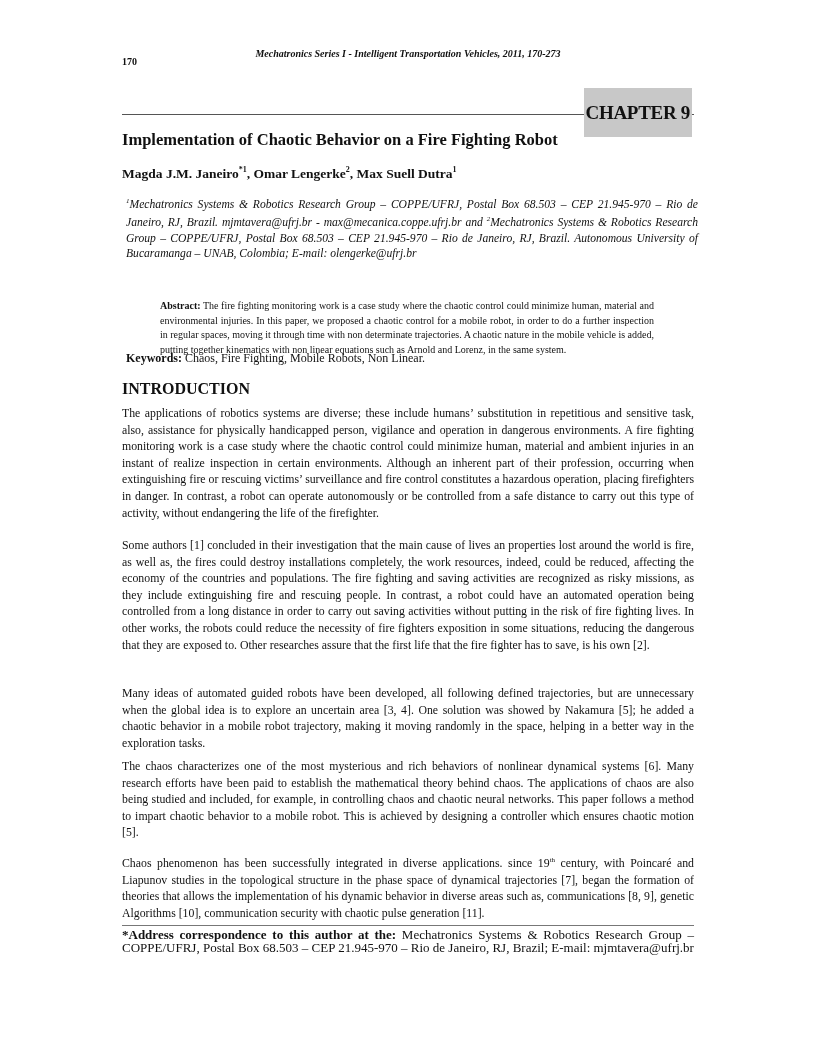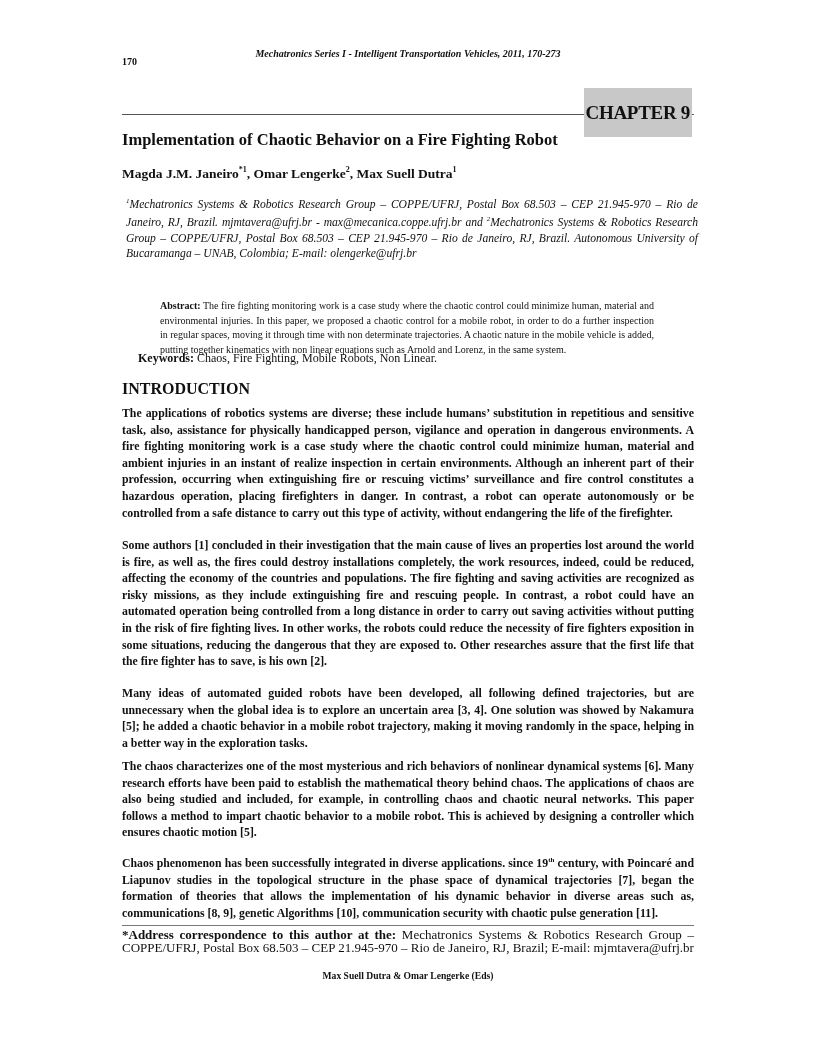--- a/index.html
+++ b/index.html
@@ -13,23 +13,23 @@
   .chapter-box { position: absolute; right: 2px; top: 0; background: #c8c8c8; font-weight: bold; font-size: 19px;
                  padding: 12px 2px; line-height: 25px; letter-spacing: -0.3px; }
   .title { position: absolute; top: 130px; left: 0; font-size: 16.5px; font-weight: bold; }
   .authors { position: absolute; top: 165px; left: 0; font-size: 13.5px; font-weight: bold; }
   .authors sup { font-size: 8px; }
   .affil { position: absolute; top: 194px; left: 4px; width: 572px; font-size: 11.6px; font-style: italic;
            text-align: justify; line-height: 15.4px; }
   .affil sup { font-size: 7px; }
   .abstract { position: absolute; top: 267px; left: 38px; width: 494px; font-size: 10px; line-height: 14.6px; text-align: justify; margin-top: 32px; }
   .abstract b { font-weight: bold; }
-  .keywords { position: absolute; top: 351px; left: 16px; font-size: 12px; }
+  .keywords { position: absolute; top: 351px; left: 4px; font-size: 12px; }
   .intro { position: absolute; top: 380px; left: 0; font-size: 16px; font-weight: bold; }
-  .para { position: absolute; left: 0; width: 572px; font-size: 11.8px; line-height: 16.6px; text-align: justify; font-weight: bold; }
+  .para { position: absolute; left: 0; width: 572px; font-size: 11.8px; line-height: 16.6px; text-align: justify; }
   .para sup { font-size: 7px; }
   .footnote-rule { position: absolute; top: 925px; left: 0; width: 572px; border-top: 1.2px solid #777; }
   .footnote { position: absolute; top: 929px; left: 0; width: 572px; font-size: 13px; line-height: 12.6px; text-align: justify; }
   .footer { position: absolute; top: 970px; left: 0; width: 572px; text-align: center; font-size: 9.6px; font-weight: bold; line-height: 12px; }
 </style>
 </head>
 <body>
 
 <div class="page">
 
@@ -61,15 +61,14 @@
   <p class="para" style="top:405px;margin:0;">The applications of robotics systems are diverse; these include humans’ substitution in repetitious and sensitive task, also, assistance for physically handicapped person, vigilance and operation in dangerous environments. A fire fighting monitoring work is a case study where the chaotic control could minimize human, material and ambient injuries in an instant of realize inspection in certain environments. Although an inherent part of their profession, occurring when extinguishing fire or rescuing victims’ surveillance and fire control constitutes a hazardous operation, placing firefighters in danger. In contrast, a robot can operate autonomously or be controlled from a safe distance to carry out this type of  activity, without endangering the life of the firefighter.</p>
   <p class="para" style="top:537px;margin:0;">Some authors [1] concluded in their investigation that the main cause of lives an properties lost around the world is fire, as well as, the fires could destroy installations completely, the work resources, indeed, could be reduced, affecting the economy of the countries and  populations. The fire fighting and saving activities are recognized as risky missions, as they include extinguishing fire and rescuing people. In contrast, a robot could have an automated operation being controlled from a long distance in order to carry out saving activities without putting in the risk of fire fighting lives. In other works, the robots could reduce the necessity of fire fighters exposition in some situations, reducing the dangerous that they are exposed to. Other researches assure that the first life that the fire fighter has to save, is  his own [2].</p>
   <p class="para" style="top:685px;margin:0;">Many ideas of automated guided robots have been developed, all following defined trajectories, but are unnecessary when the global idea is to explore an uncertain area [3, 4]. One solution was showed by Nakamura [5]; he added a chaotic behavior in a mobile robot trajectory, making it moving randomly in the space, helping in a better way in the exploration tasks.</p>
   <p class="para" style="top:758px;margin:0;">The chaos characterizes one of the most mysterious and rich behaviors of nonlinear dynamical systems [6]. Many research efforts have been paid to establish the mathematical theory behind chaos. The applications of chaos are also being studied and included, for example, in controlling chaos and chaotic neural networks. This paper follows a method to impart chaotic behavior to a mobile robot. This is achieved by designing a controller which ensures chaotic motion [5].</p>
   <p class="para" style="top:852px;margin:0;"><span>Chaos phenomenon has been successfully integrated in diverse applications. since 19</span><sup>th</sup><span>  century, with Poincaré and Liapunov studies in the topological structure in the phase space of dynamical trajectories [7], began the formation of theories that allows the implementation of his dynamic behavior in diverse areas such as, communications [8, 9], genetic Algorithms [10], communication security with chaotic pulse generation [11].</span></p>
 
   <div class="footnote-rule"></div>
   <div class="footnote"><b>*Address correspondence to this author at the:</b><span> Mechatronics Systems &amp; Robotics Research Group – COPPE/UFRJ, Postal Box 68.503 – CEP 21.945-970 – Rio de Janeiro, RJ, Brazil; E-mail: mjmtavera@ufrj.br</span></div>
 
   <div class="footer">
-    <div>Max Suell Dutra &amp; Omar Lengerke (Eds)</div>
   </div>
 </div>
 
 </body></html>

